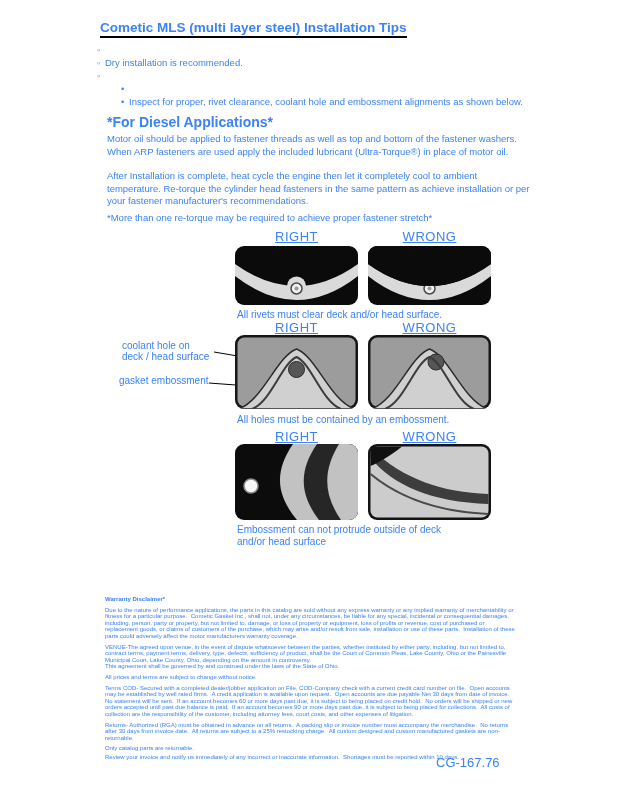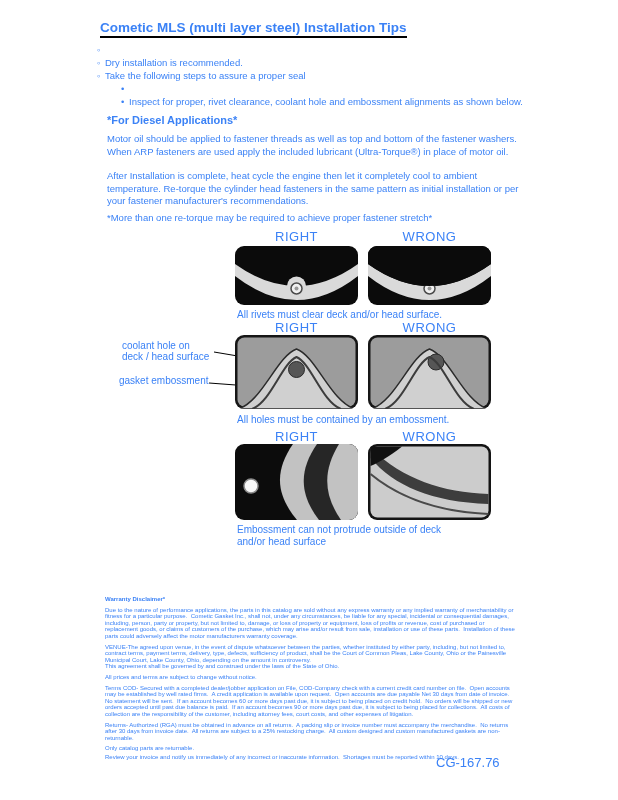--- a/index.html
+++ b/index.html
@@ -5,22 +5,22 @@
   html,body{margin:0;padding:0;background:#ffffff;}
   .page{position:relative;width:618px;height:800px;background:#ffffff;
         font-family:"Liberation Sans",sans-serif;color:#3b82f6;overflow:hidden;}
   .abs{position:absolute;}
   .title{font-size:13.5px;font-weight:bold;border-bottom:2px solid #000;
          padding-bottom:1px;white-space:nowrap;}
   .body-text{font-size:9.5px;line-height:12.5px;white-space:pre-wrap;}
   .bullet-row{display:flex;align-items:flex-start;font-size:9.5px;line-height:13px;}
   .bullet-glyph{flex:0 0 8px;width:8px;}
   .sub{margin-left:24px;}
-  .h-diesel{font-size:11px;font-weight:bold;}
-  .dlabel{font-size:13px;width:123px;text-align:center;letter-spacing:0.5px;}
+  .h-diesel{font-size:14px;font-weight:bold;}
+  .dlabel{font-size:13px;width:123px;text-align:center;letter-spacing:0.5px;text-decoration:underline;}
   .caption{font-size:10px;line-height:12px;}
   .anno{font-size:10px;line-height:11px;}
   .fine{font-size:6px;line-height:6.6px;white-space:pre-wrap;margin:0 0 4px 0;}
   .fine.bold{font-weight:bold;margin-bottom:4px;}
   .fine.m0{margin-bottom:0;}
   .fine.m2{margin-bottom:2px;}
   .pageno{font-size:13px;}
   svg{display:block;}
 </style>
 </head>
@@ -33,34 +33,33 @@
   <div class="abs" style="left:97px;top:43px;width:440px;">
     <div class="bullet-row">
       <span class="bullet-glyph">◦</span>
     </div>
     <div class="bullet-row">
       <span class="bullet-glyph">◦</span>
       <span>Dry installation is recommended.</span>
     </div>
     <div class="bullet-row">
       <span class="bullet-glyph">◦</span>
-      <span>Take the following steps to assure a proper seal</span>
     </div>
     <div class="bullet-row sub">
       <span class="bullet-glyph">•</span>
     </div>
     <div class="bullet-row sub">
       <span class="bullet-glyph">•</span>
       <span>Inspect for proper, rivet clearance, coolant hole and embossment alignments as shown below.</span>
     </div>
   </div>
 
   <div class="abs h-diesel" style="left:107px;top:114px;">*For Diesel Applications*</div>
   <div class="abs body-text" style="left:107px;top:133px;width:424px;">Motor oil should be applied to fastener threads as well as top and bottom of the fastener washers. When ARP fasteners are used apply the included lubricant (Ultra-Torque®) in place of motor oil.</div>
-  <div class="abs body-text" style="left:107px;top:170px;width:424px;">After Installation is complete, heat cycle the engine then let it completely cool to ambient temperature. Re-torque the cylinder head fasteners in the same pattern as initial installation or per your fastener manufacturer's recommendations.</div>
+  <div class="abs body-text" style="left:107px;top:170px;width:424px;">After Installation is complete, heat cycle the engine then let it completely cool to ambient temperature. Re-torque the cylinder head fasteners in the same pattern as achieve installation or per your fastener manufacturer's recommendations.</div>
   <div class="abs body-text" style="left:107px;top:212px;width:430px;">*More than one re-torque may be required to achieve proper fastener stretch*</div>
 
   <div class="abs dlabel" style="left:235px;top:229px;">RIGHT</div>
   <div class="abs dlabel" style="left:368px;top:229px;">WRONG</div>
 
   <svg class="abs" style="left:235px;top:246px;" width="123" height="59" viewBox="0 0 123 59">
     <defs>
         <clipPath id="c1a">
           <rect width="123" height="59" rx="9"></rect>
         </clipPath>

